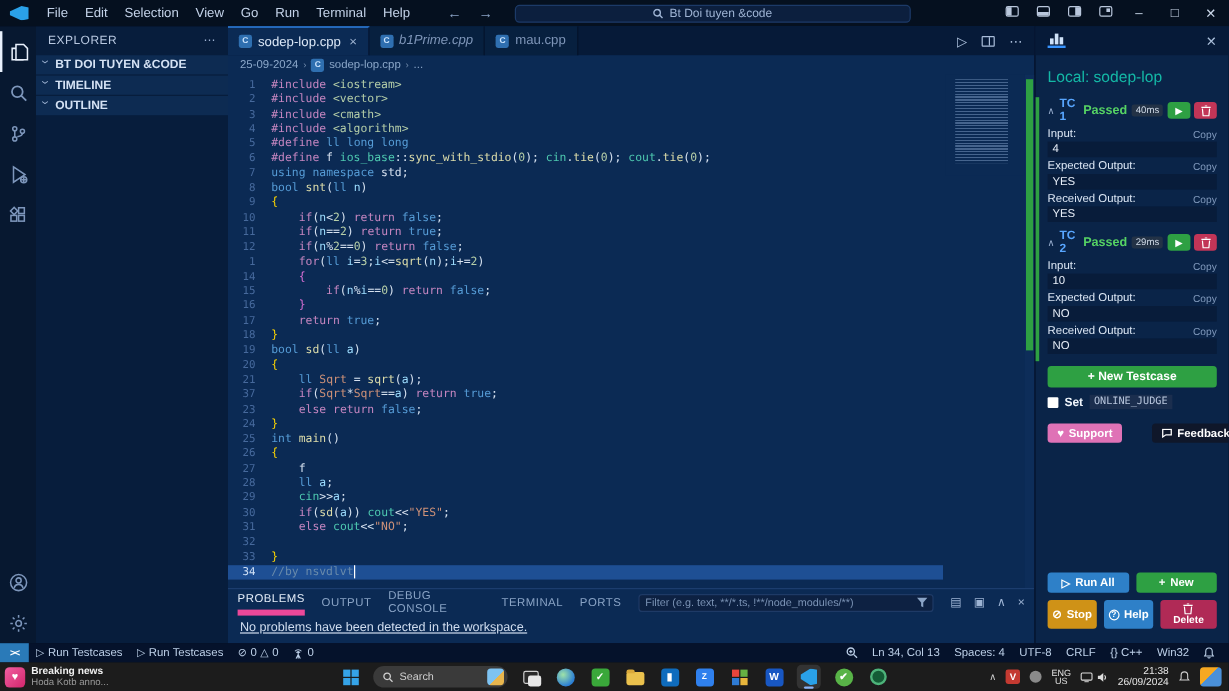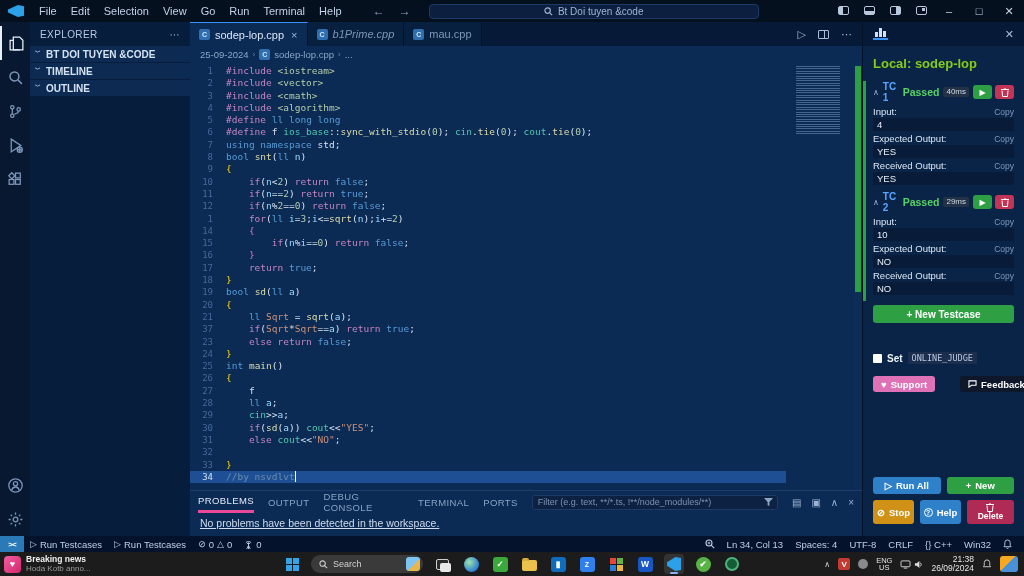--- a/index.html
+++ b/index.html
@@ -74,54 +74,54 @@
   .minimap-inner{margin:4px 8px;height:70px;
     background:repeating-linear-gradient(180deg,rgba(165,195,235,.38) 0 1px,transparent 1px 2.4px);
     width:44px;}
   .overview-ruler{position:absolute;top:0;right:0;width:8px;height:100%;background:#0d2d59;}
   .ruler-green{position:absolute;top:4px;right:1px;width:6px;height:226px;background:#2ea043;}
 
   
   .bottom-panel{flex:0 0 auto;height:46px;border-top:1px solid #1c3d6e;background:#0b2a54;display:flex;flex-direction:column;}
   .panel-header{height:22px;display:flex;align-items:center;padding:0 8px;gap:14px;}
   .panel-tab{font-size:9.5px;letter-spacing:.4px;color:#8aa4c6;height:22px;display:flex;align-items:center;}
-  .panel-tab.active{color:#e3ecf8;border-bottom:3px solid #ec4899;}
+  .panel-tab.active{color:#e3ecf8;border-bottom:5px solid #ec4899;}
   .panel-filter{margin-left:auto;width:252px;height:15px;background:#0d2142;border:1px solid #1e3a66;border-radius:3px;
     display:flex;align-items:center;gap:35px;}
   .panel-filter input{flex:1;background:transparent;border:none;outline:none;color:#c9d8ec;font-size:9px;padding:0 5px;}
   .panel-filter input::placeholder{color:#7b93b5;}
   .funnel{margin-right:4px;}
   .panel-actions{display:flex;gap:10px;color:#9db4d4;font-size:10px;align-items:center;}
   .panel-body{padding:4px 10px;font-size:10.5px;color:#cfdcee;text-decoration:underline;}
 
   
   .cph{width:162px;flex:0 0 auto;background:#0a2448;display:flex;flex-direction:column;border-left:1px solid #04122a;}
   .cph-tabrow{height:24px;background:#061a38;display:flex;align-items:center;padding:0 10px;flex:0 0 auto;}
   .chart-ic{display:flex;align-items:flex-end;gap:1.5px;height:11px;border-bottom:2px solid #3794ff;padding:0 2px 1px;}
   .chart-ic i{width:2.5px;background:#cfe2f8;display:block;}
   .cph-close{margin-left:auto;color:#aabfda;font-size:11px;}
   .cph-body{flex:1;display:flex;flex-direction:column;padding:8px 10px 12px;min-height:0;}
-  .cph-title{font-size:13px;font-weight:bold;color:#84cc16;margin:2px 0 10px;}
+  .cph-title{font-size:13px;font-weight:normal;color:#14b8a6;margin:2px 0 10px;}
   .tc-list{margin-left:-10px;padding-left:7px;border-left:3px solid #2ea043;}
   .tc{margin-bottom:6px;}
   .tc-head{display:flex;align-items:center;gap:4px;margin-bottom:3px;}
   .tc-chev{color:#9db2d2;font-size:8px;}
   .tc-name{color:#58a6ff;font-weight:bold;font-size:10px;}
   .tc-status{color:#56d364;font-weight:bold;font-size:10.5px;}
   .tc-time{background:#233246;color:#cfd9e6;font-size:8px;border-radius:2px;padding:0 3px;line-height:10px;}
   .tc-btns{margin-left:auto;display:flex;gap:3px;}
   .tc-run,.tc-del{width:19px;height:14px;border:none;border-radius:3px;display:flex;align-items:center;justify-content:center;color:#fff;}
   .tc-run{background:#2ea043;font-size:8px;}
   .tc-del{background:#c23557;}
   .fld-row{display:flex;align-items:center;margin-top:2px;}
   .fld-label{font-size:9.5px;color:#dce7f5;}
   .copy-btn{margin-left:auto;color:#7e97ba;font-size:8.5px;}
   .fld-val{background:#081c3a;margin:1px 0 2px;height:13px;line-height:13px;padding-left:4px;font-size:9.5px;color:#e8eff9;}
   .new-tc{height:18px;border:none;border-radius:3px;background:#2ea043;color:#fff;font-weight:bold;font-size:10px;margin-top:4px;width:100%;}
-  .judge-row{display:flex;align-items:center;gap:5px;margin-top:29px;}
+  .judge-row{display:flex;align-items:center;gap:5px;margin-top:6px;}
   .judge-check{width:9px;height:9px;background:#fff;border-radius:1px;}
   .judge-set{font-size:10px;color:#eef4fb;font-weight:bold;}
   .judge-flag{font-family:"DejaVu Sans Mono",monospace;font-size:8.5px;background:#1b2e4e;color:#b9c7de;padding:1px 4px;}
   .support-row{display:flex;gap:6px;margin-top:12px;}
   .btn{border:none;border-radius:3px;color:#fff;display:flex;align-items:center;justify-content:center;gap:4px;font-size:9.5px;font-weight:bold;}
   .support-btn{background:#df72b6;height:16px;padding:0 8px;}
   .feedback-btn{background:#0f172a;height:16px;padding:0 8px;margin-left:19px;}
   .cph-actions{margin-top:auto;}
   .act-row{display:flex;gap:6px;margin-top:6px;}
   .runall-btn{background:#2e80c8;height:17px;flex:1;}

